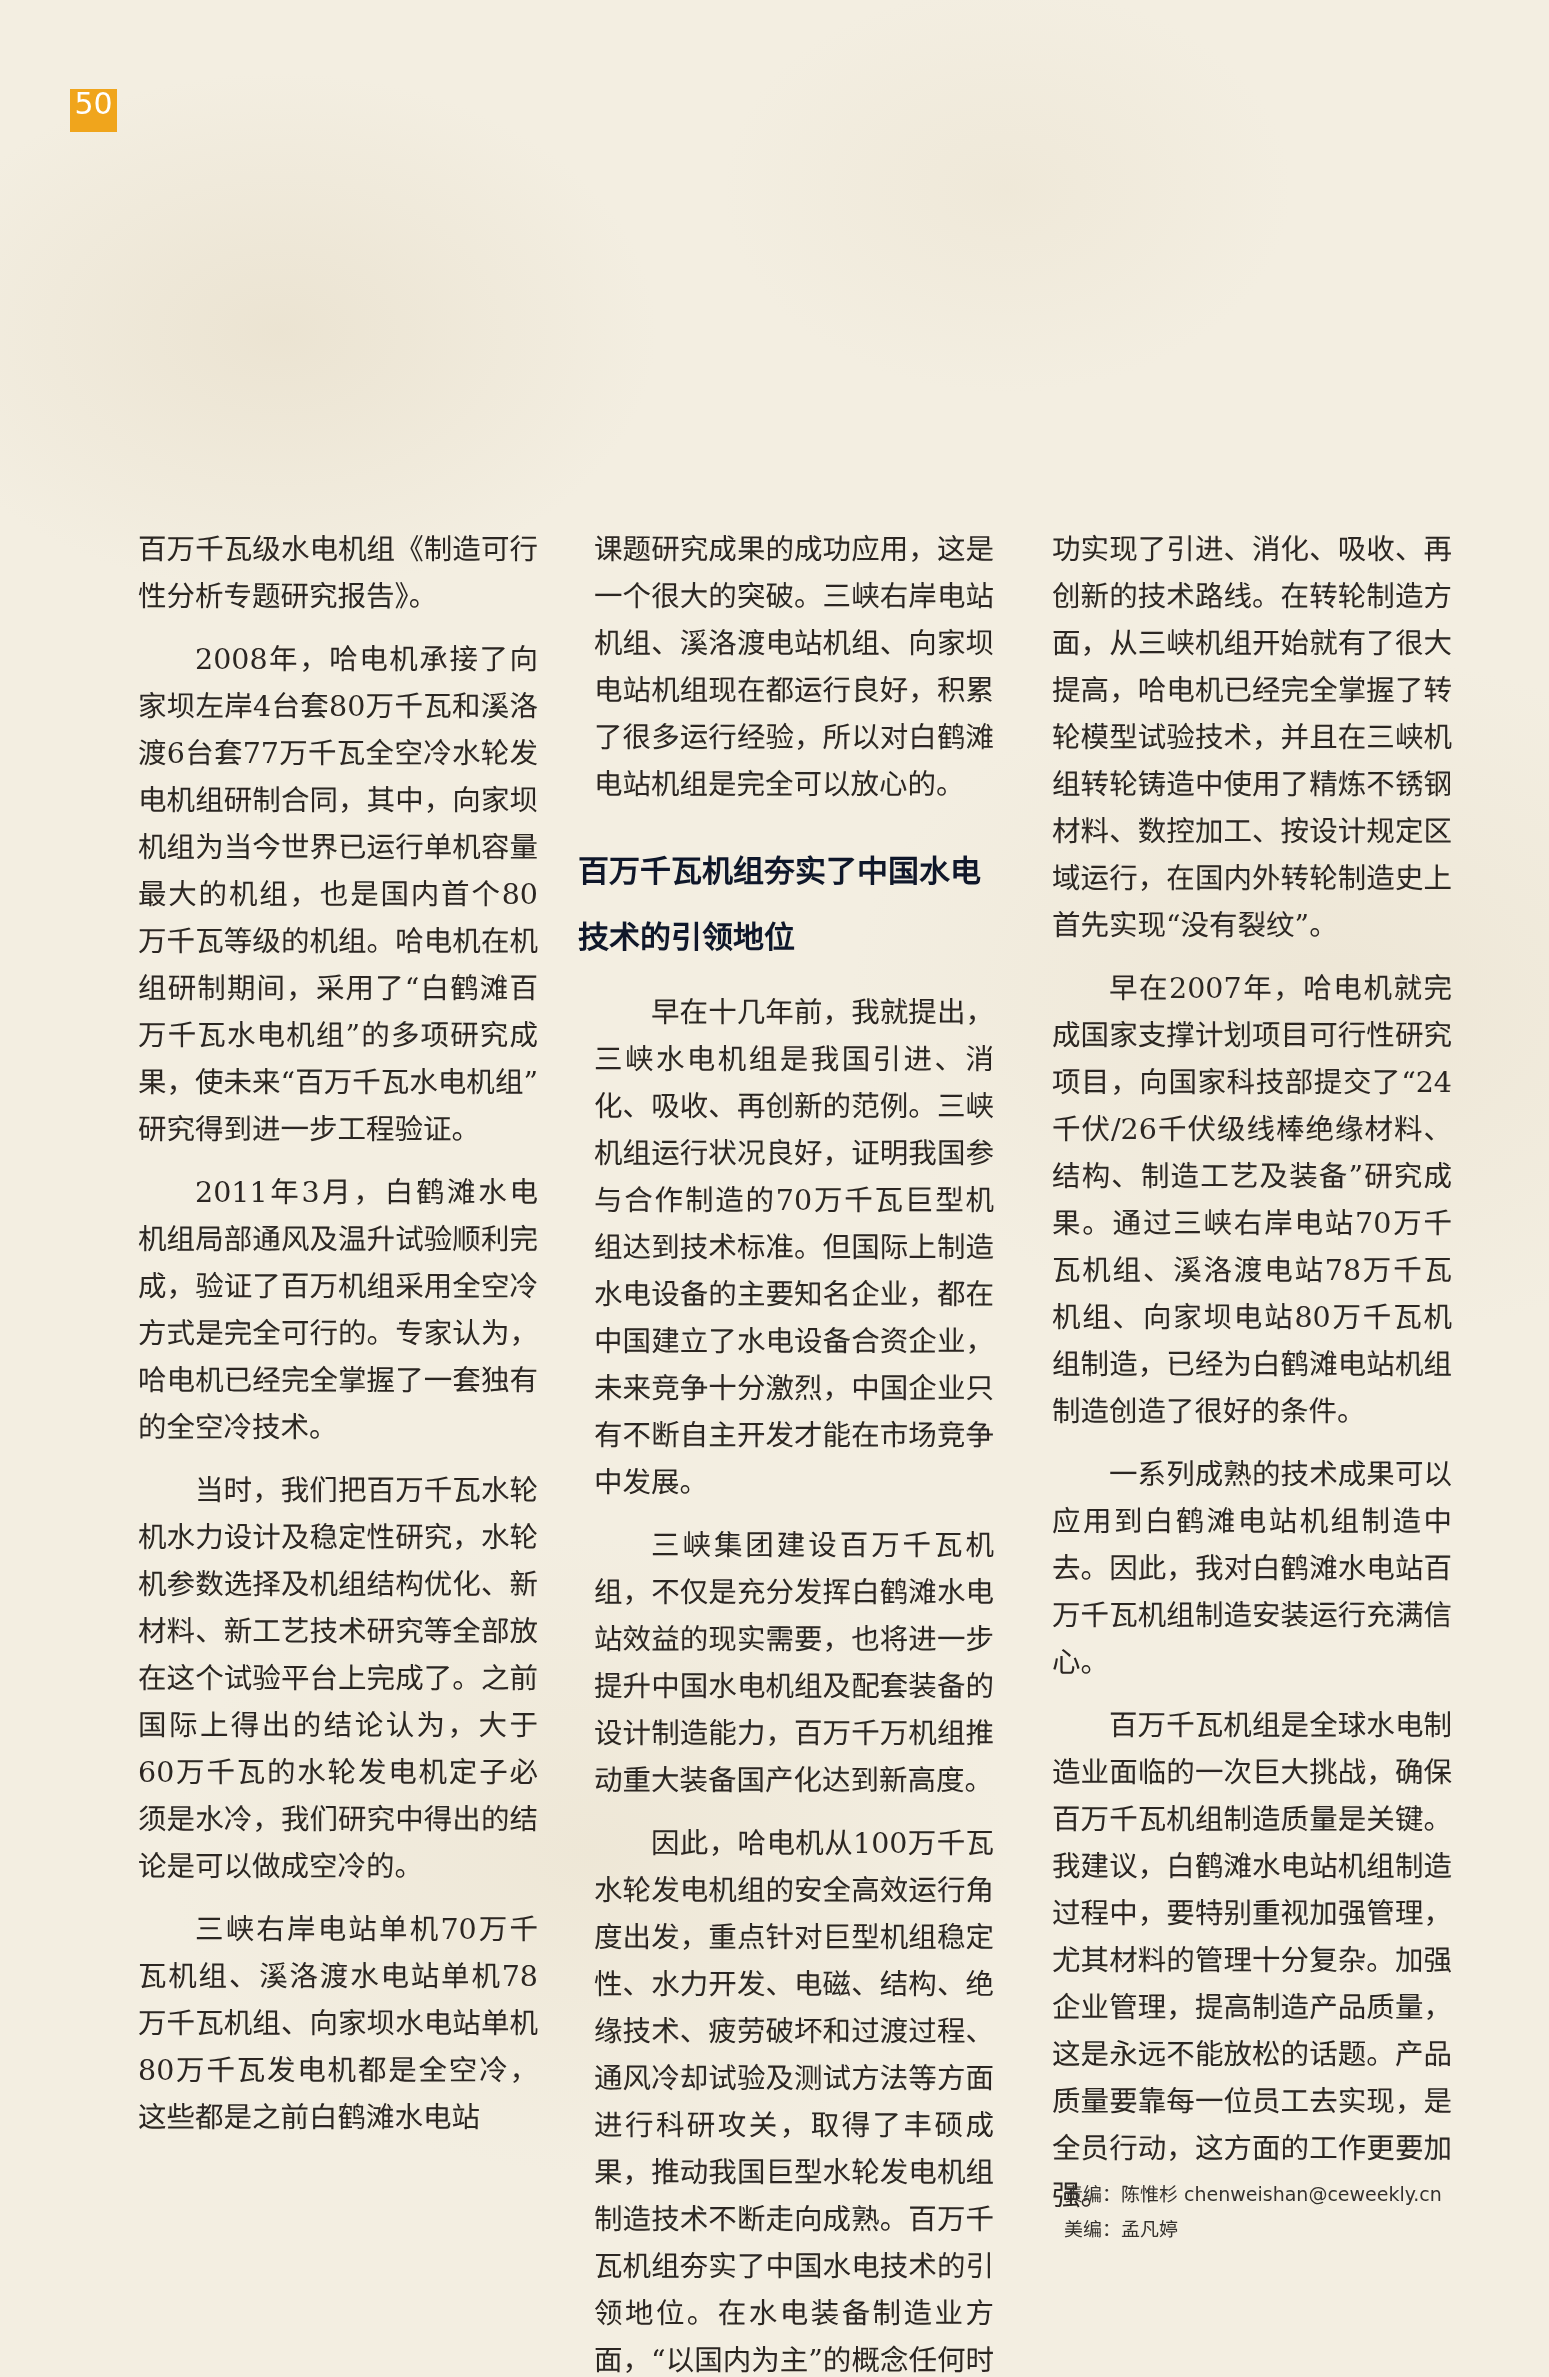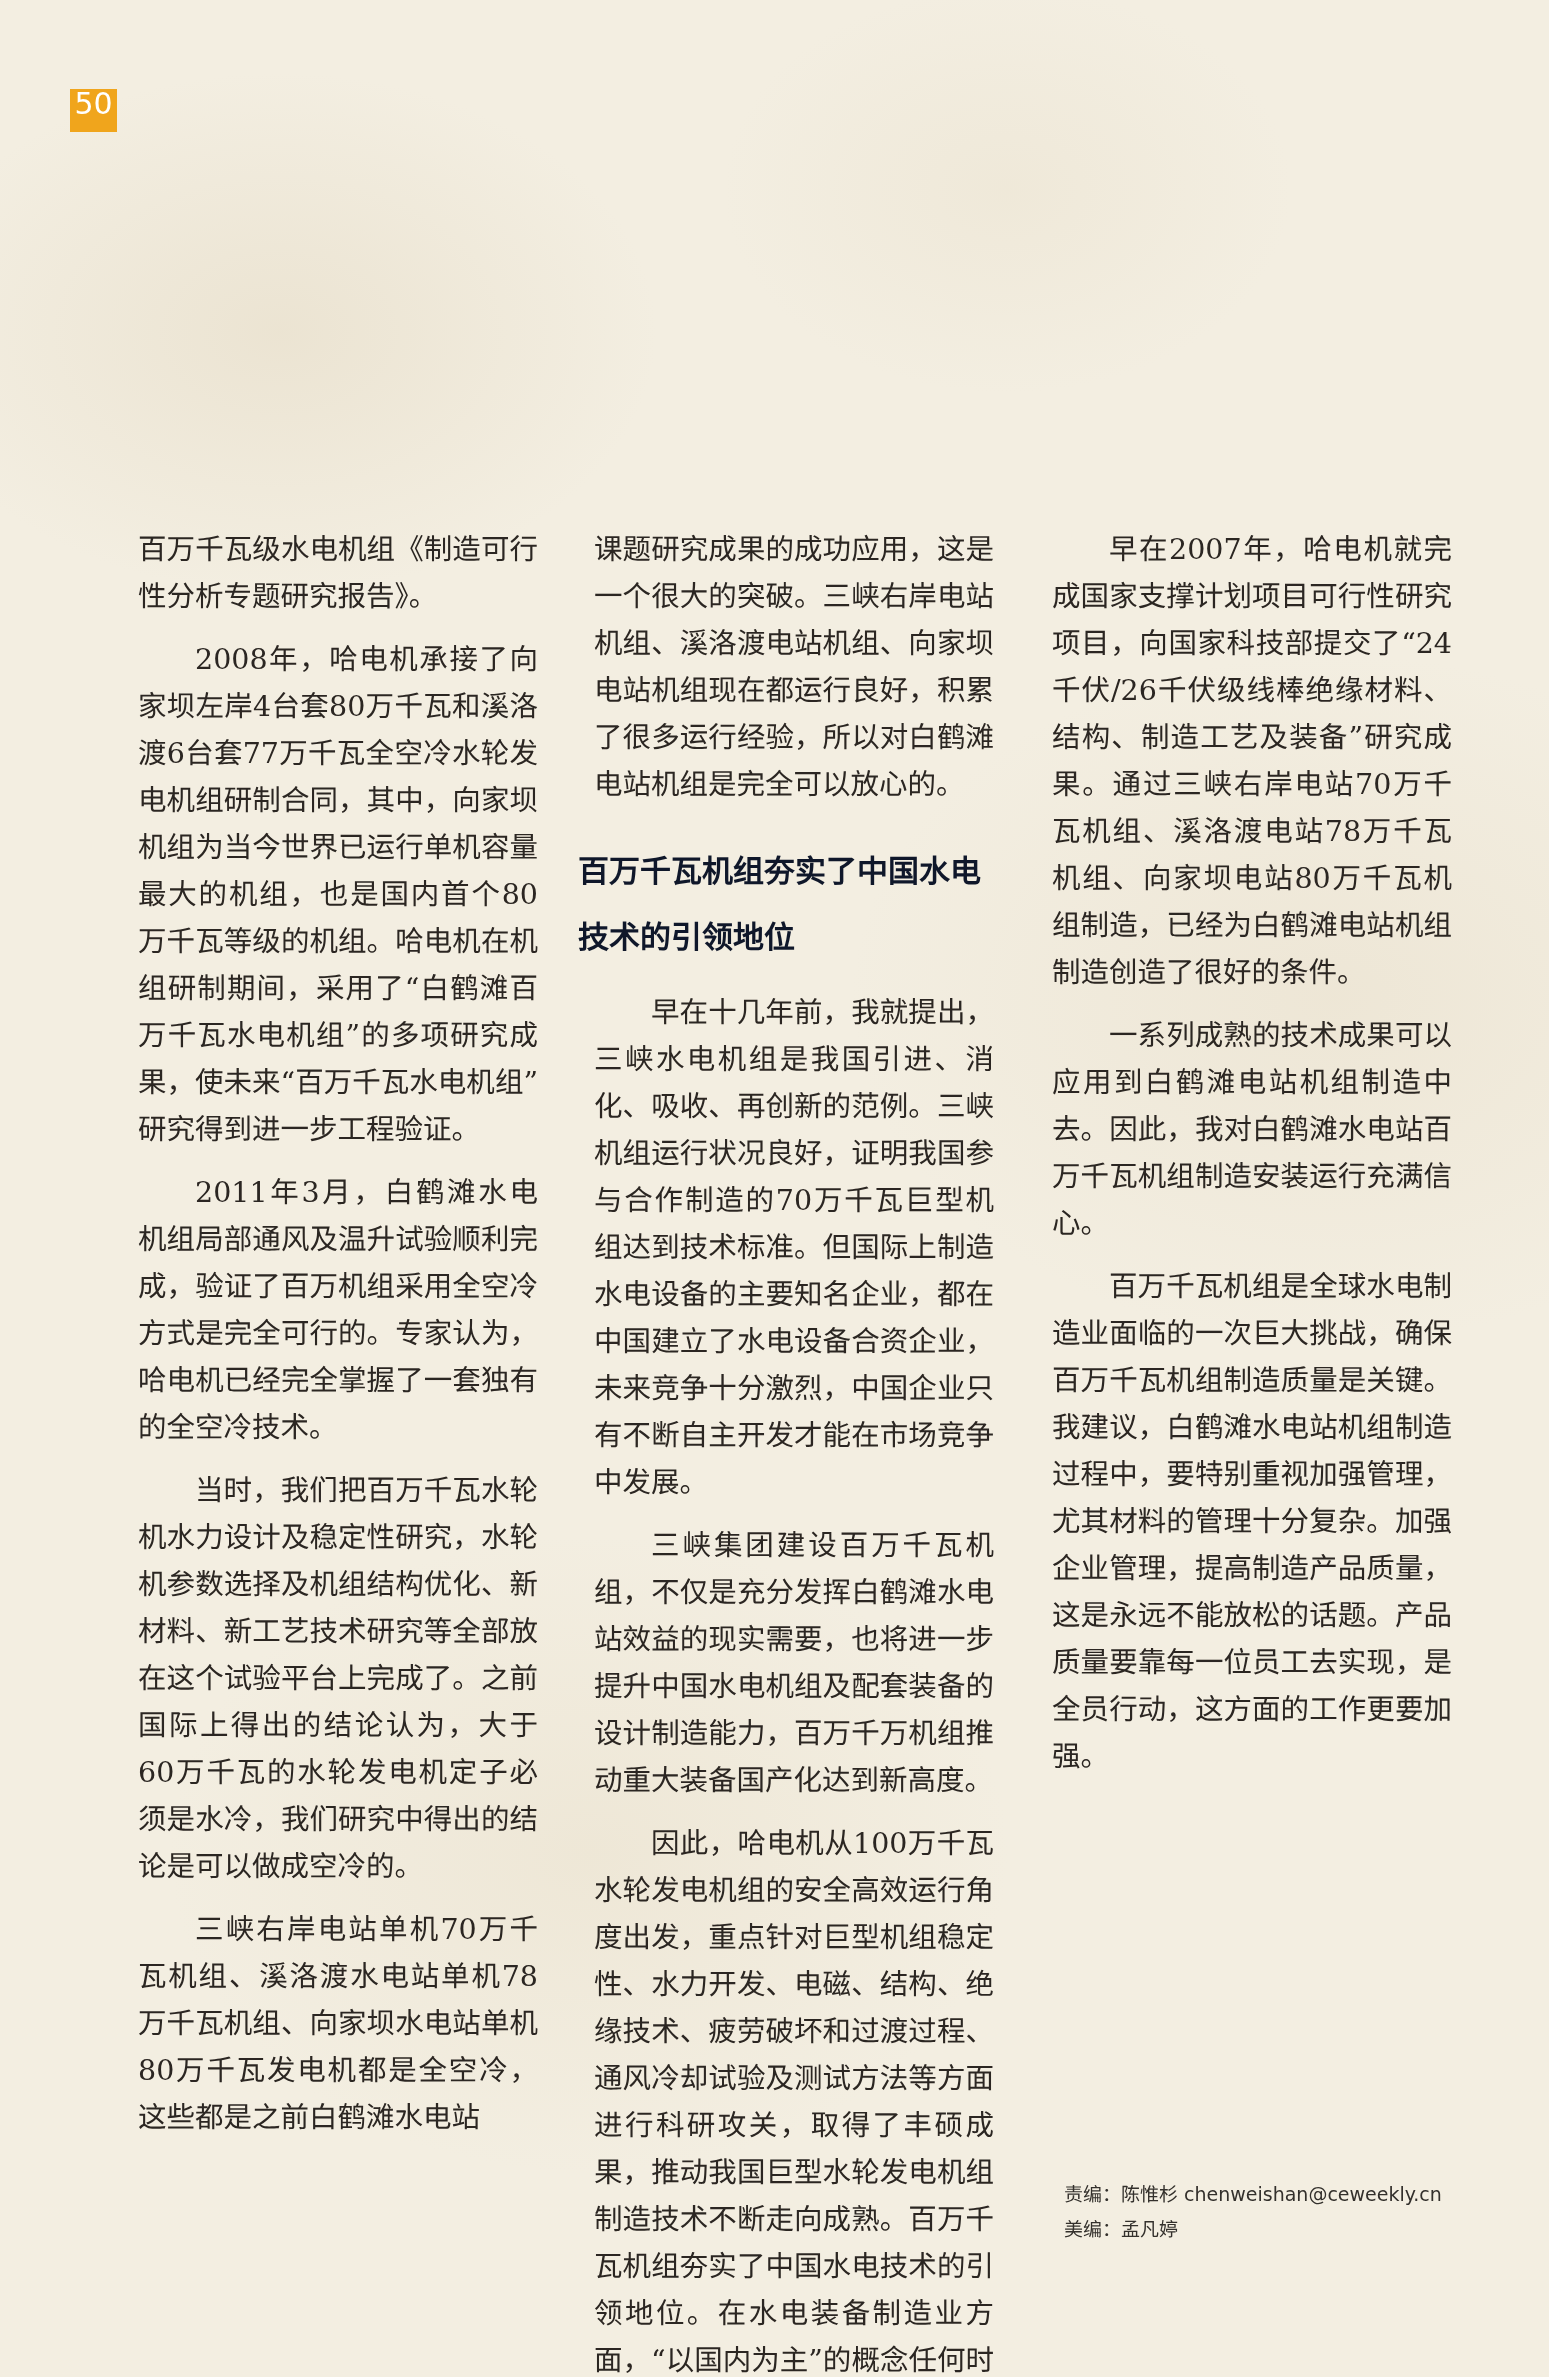--- a/index.html
+++ b/index.html
@@ -139,20 +139,21 @@
 <section class="col col-2">
   <p class="para">课题研究成果的成功应用，这是一个很大的突破。三峡右岸电站机组、溪洛渡电站机组、向家坝电站机组现在都运行良好，积累了很多运行经验，所以对白鹤滩电站机组是完全可以放心的。</p>
   <h2 class="section-heading">百万千瓦机组夯实了中国水电技术的引领地位</h2>
   <p class="para ind">早在十几年前，我就提出，三峡水电机组是我国引进、消化、吸收、再创新的范例。三峡机组运行状况良好，证明我国参与合作制造的70万千瓦巨型机组达到技术标准。但国际上制造水电设备的主要知名企业，都在中国建立了水电设备合资企业，未来竞争十分激烈，中国企业只有不断自主开发才能在市场竞争中发展。</p>
   <p class="para ind">三峡集团建设百万千瓦机组，不仅是充分发挥白鹤滩水电站效益的现实需要，也将进一步提升中国水电机组及配套装备的设计制造能力，百万千万机组推动重大装备国产化达到新高度。</p>
   <p class="para ind">因此，哈电机从100万千瓦水轮发电机组的安全高效运行角度出发，重点针对巨型机组稳定性、水力开发、电磁、结构、绝缘技术、疲劳破坏和过渡过程、通风冷却试验及测试方法等方面进行科研攻关，取得了丰硕成果，推动我国巨型水轮发电机组制造技术不断走向成熟。百万千瓦机组夯实了中国水电技术的引领地位。在水电装备制造业方面，“以国内为主”的概念任何时候都不能变。</p>
   <p class="para ind">在三峡机组制造过程中，已经成</p>
 </section>
 
 <section class="col col-3">
+  <p class="para">功实现了引进、消化、吸收、再创新的技术路线。在转轮制造方面，从三峡机组开始就有了很大提高，哈电机已经完全掌握了转轮模型试验技术，并且在三峡机组转轮铸造中使用了精炼不锈钢材料、数控加工、按设计规定区域运行，在国内外转轮制造史上首先实现“没有裂纹”。</p>
   <p class="para ind">早在2007年，哈电机就完成国家支撑计划项目可行性研究项目，向国家科技部提交了“24千伏/26千伏级线棒绝缘材料、结构、制造工艺及装备”研究成果。通过三峡右岸电站70万千瓦机组、溪洛渡电站78万千瓦机组、向家坝电站80万千瓦机组制造，已经为白鹤滩电站机组制造创造了很好的条件。</p>
   <p class="para ind">一系列成熟的技术成果可以应用到白鹤滩电站机组制造中去。因此，我对白鹤滩水电站百万千瓦机组制造安装运行充满信心。</p>
   <p class="para ind">百万千瓦机组是全球水电制造业面临的一次巨大挑战，确保百万千瓦机组制造质量是关键。我建议，白鹤滩水电站机组制造过程中，要特别重视加强管理，尤其材料的管理十分复杂。加强企业管理，提高制造产品质量，这是永远不能放松的话题。产品质量要靠每一位员工去实现，是全员行动，这方面的工作更要加强。</p>
 </section>
 
 <footer class="colophon">
   <p>责编：陈惟杉 chenweishan@ceweekly.cn</p>
   <p>美编：孟凡婷</p>
 </footer>
 

